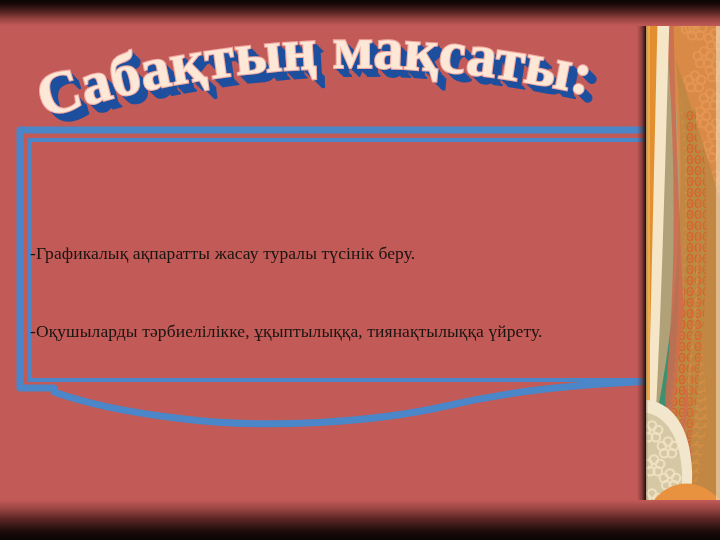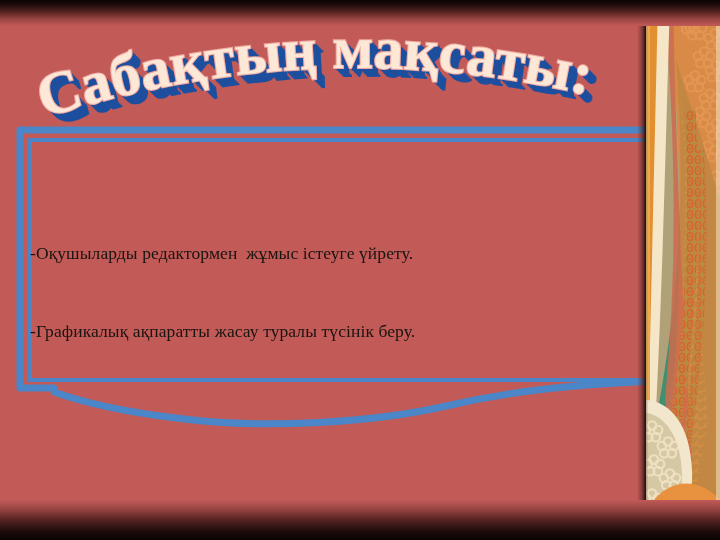--- a/index.html
+++ b/index.html
@@ -210,21 +210,21 @@
     <svg width="664" height="300" viewBox="0 0 664 300" xmlns="http://www.w3.org/2000/svg">
 
       <path d="M 4 4 L 660 4 L 660 254 C 560 258 500 264 430 280
                C 360 296 250 304 160 292 C 110 286 66 276 38 266
                L 38 262 L 4 262 Z" fill="#c25a58" stroke="#4a86c8" stroke-width="7" stroke-linejoin="round"></path>
 
       <rect x="14" y="14" width="636" height="240" fill="none" stroke="#4a86c8" stroke-width="4"></rect>
     </svg>
 
     <div class="callout-text">
-      <span class="line">-Оқушыларды редактормен  жұмыс істеуге үйрету.</span>
       <span class="line">-Графикалық ақпаратты жасау туралы түсінік беру.</span>
+      <span class="line">-Оқушыларды тәрбиелілікке, ұқыптылыққа, тиянақтылыққа үйрету.</span>
     </div>
   </div>
 
   <div class="vignette-top"></div>
   <div class="vignette-bottom"></div>
 
 </div>
 
 </body></html>

